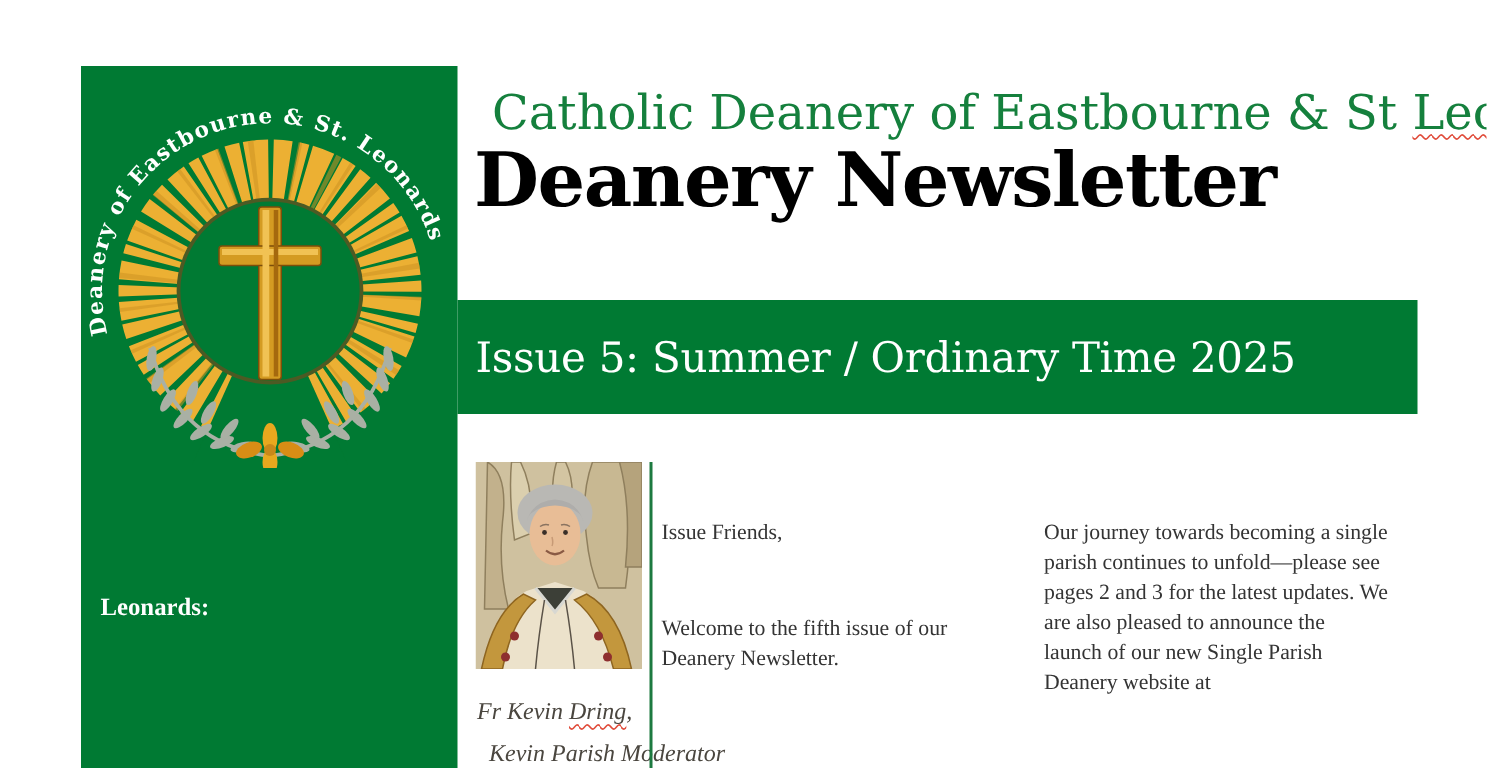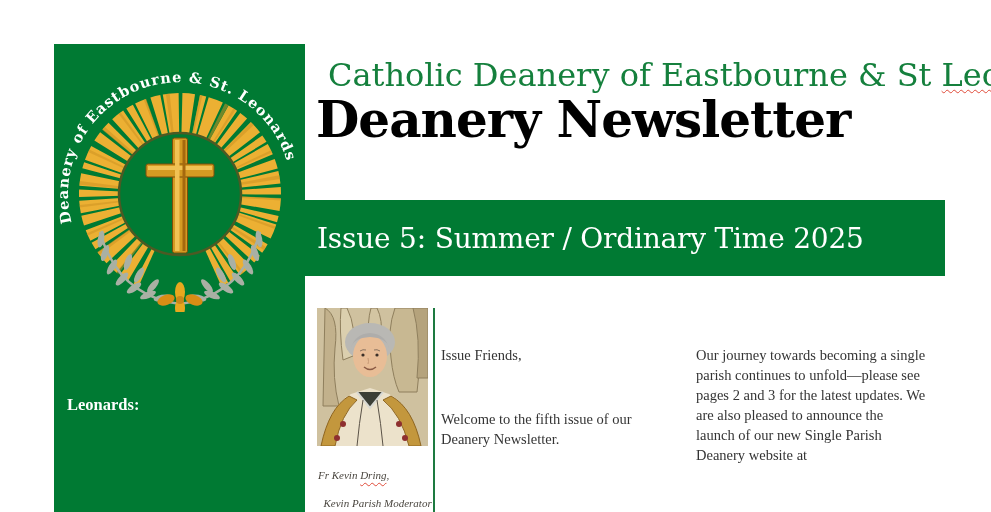--- a/index.html
+++ b/index.html
@@ -20,21 +20,21 @@
   .sp-red{text-decoration:underline;text-decoration-style:wavy;
           text-decoration-color:#e04b3a;text-decoration-thickness:1px;text-underline-offset:3px;}
   .title{left:316px;top:90px;font-size:50px;font-weight:bold;color:#000000;
          letter-spacing:-1px;white-space:pre;}
   
   .banner{left:305px;top:200px;width:640px;height:76px;background:#007A33;
           display:flex;align-items:center;}
   .banner-text{color:#ffffff;font-size:28px;padding-left:12px;letter-spacing:-0.2px;white-space:pre;text-align:right;}
   
   .photo{left:317px;top:308px;width:111px;height:138px;}
-  .caption{left:318px;top:468px;font-style:italic;font-size:11px;line-height:14px;
+  .caption{left:318px;top:468px;font-style:italic;font-size:16px;line-height:14px;
            color:#4a463f;font-family:"Liberation Serif",serif;white-space:pre;}
   .vdivider{left:433px;top:308px;width:2px;height:204px;background:#1d7a40;}
   .col{top:305px;color:#343434;font-family:"Liberation Serif",serif;
        font-size:14.5px;line-height:20px;white-space:pre;}
   .col1{left:441px;width:252px;}
   .col2{left:696px;width:285px;}
   .col .para{margin-top:4px;}
   .col .para:first-child{margin-top:0;}
 </style>
 </head>

